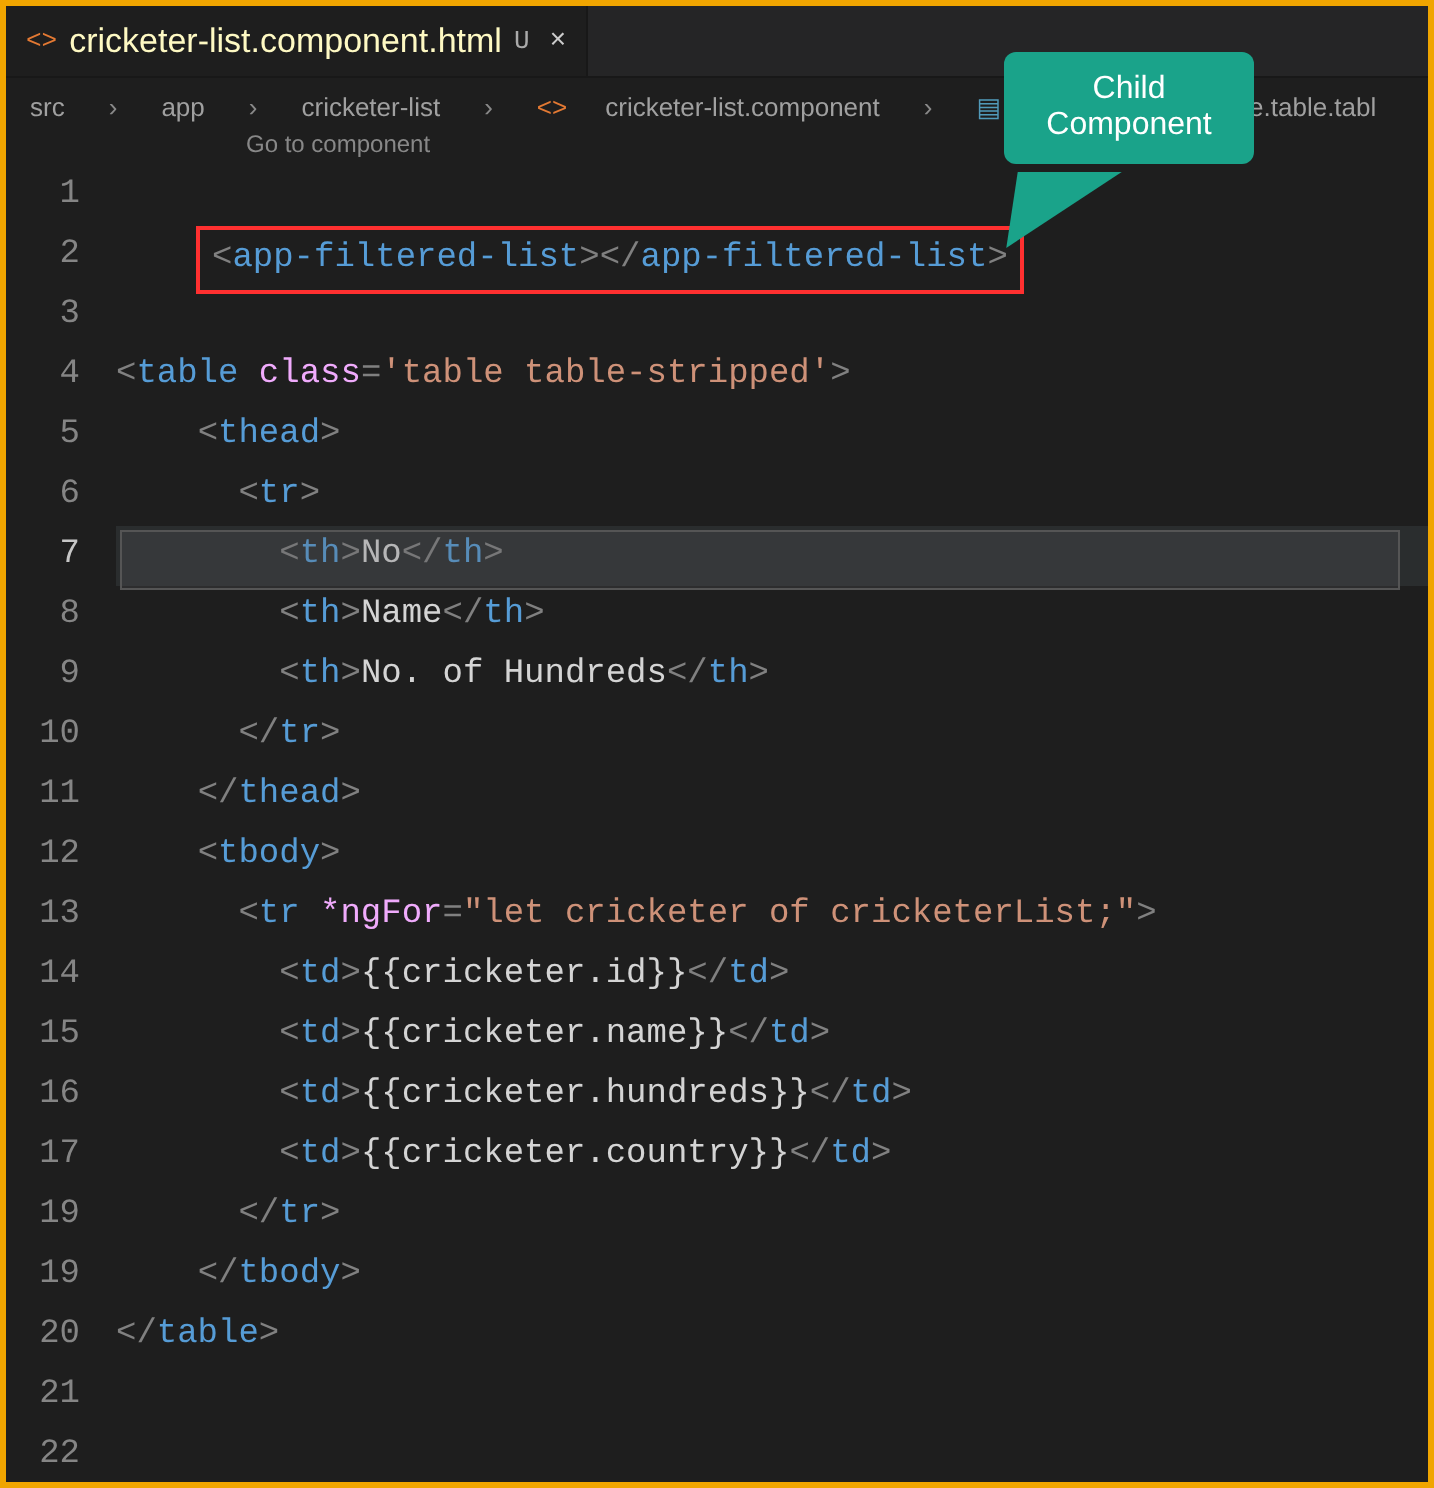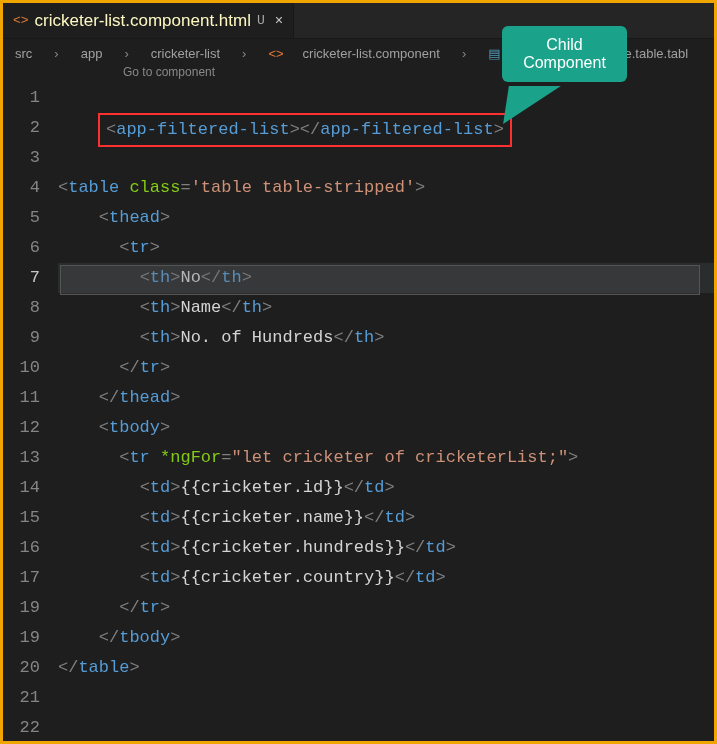--- a/index.html
+++ b/index.html
@@ -67,21 +67,21 @@
     .gutter .ln { height: 30px; line-height: 30px;}
     .gutter .ln.active { color: #c6c6c6; }
     .code {
       flex: 1;
       font-size: 17px;
     }
     .code .line { height: 30px; line-height: 30px; white-space: pre;}
     .code .line.active { background: #2a2d2e; }
     .tag { color: #808080; }
     .tagname { color: #569cd6; }
-    .attr { color: #84cc16; }
+    .attr { color: #f0abfc; }
     .attrval { color: #ce9178; }
     .text { color: #d4d4d4; }
     .redbox {
       border: 2px solid #ff3030;
       padding: 0 6px;
       display: inline-block;
       margin-left: 40px;
     }
     .callout {
       position: absolute;

